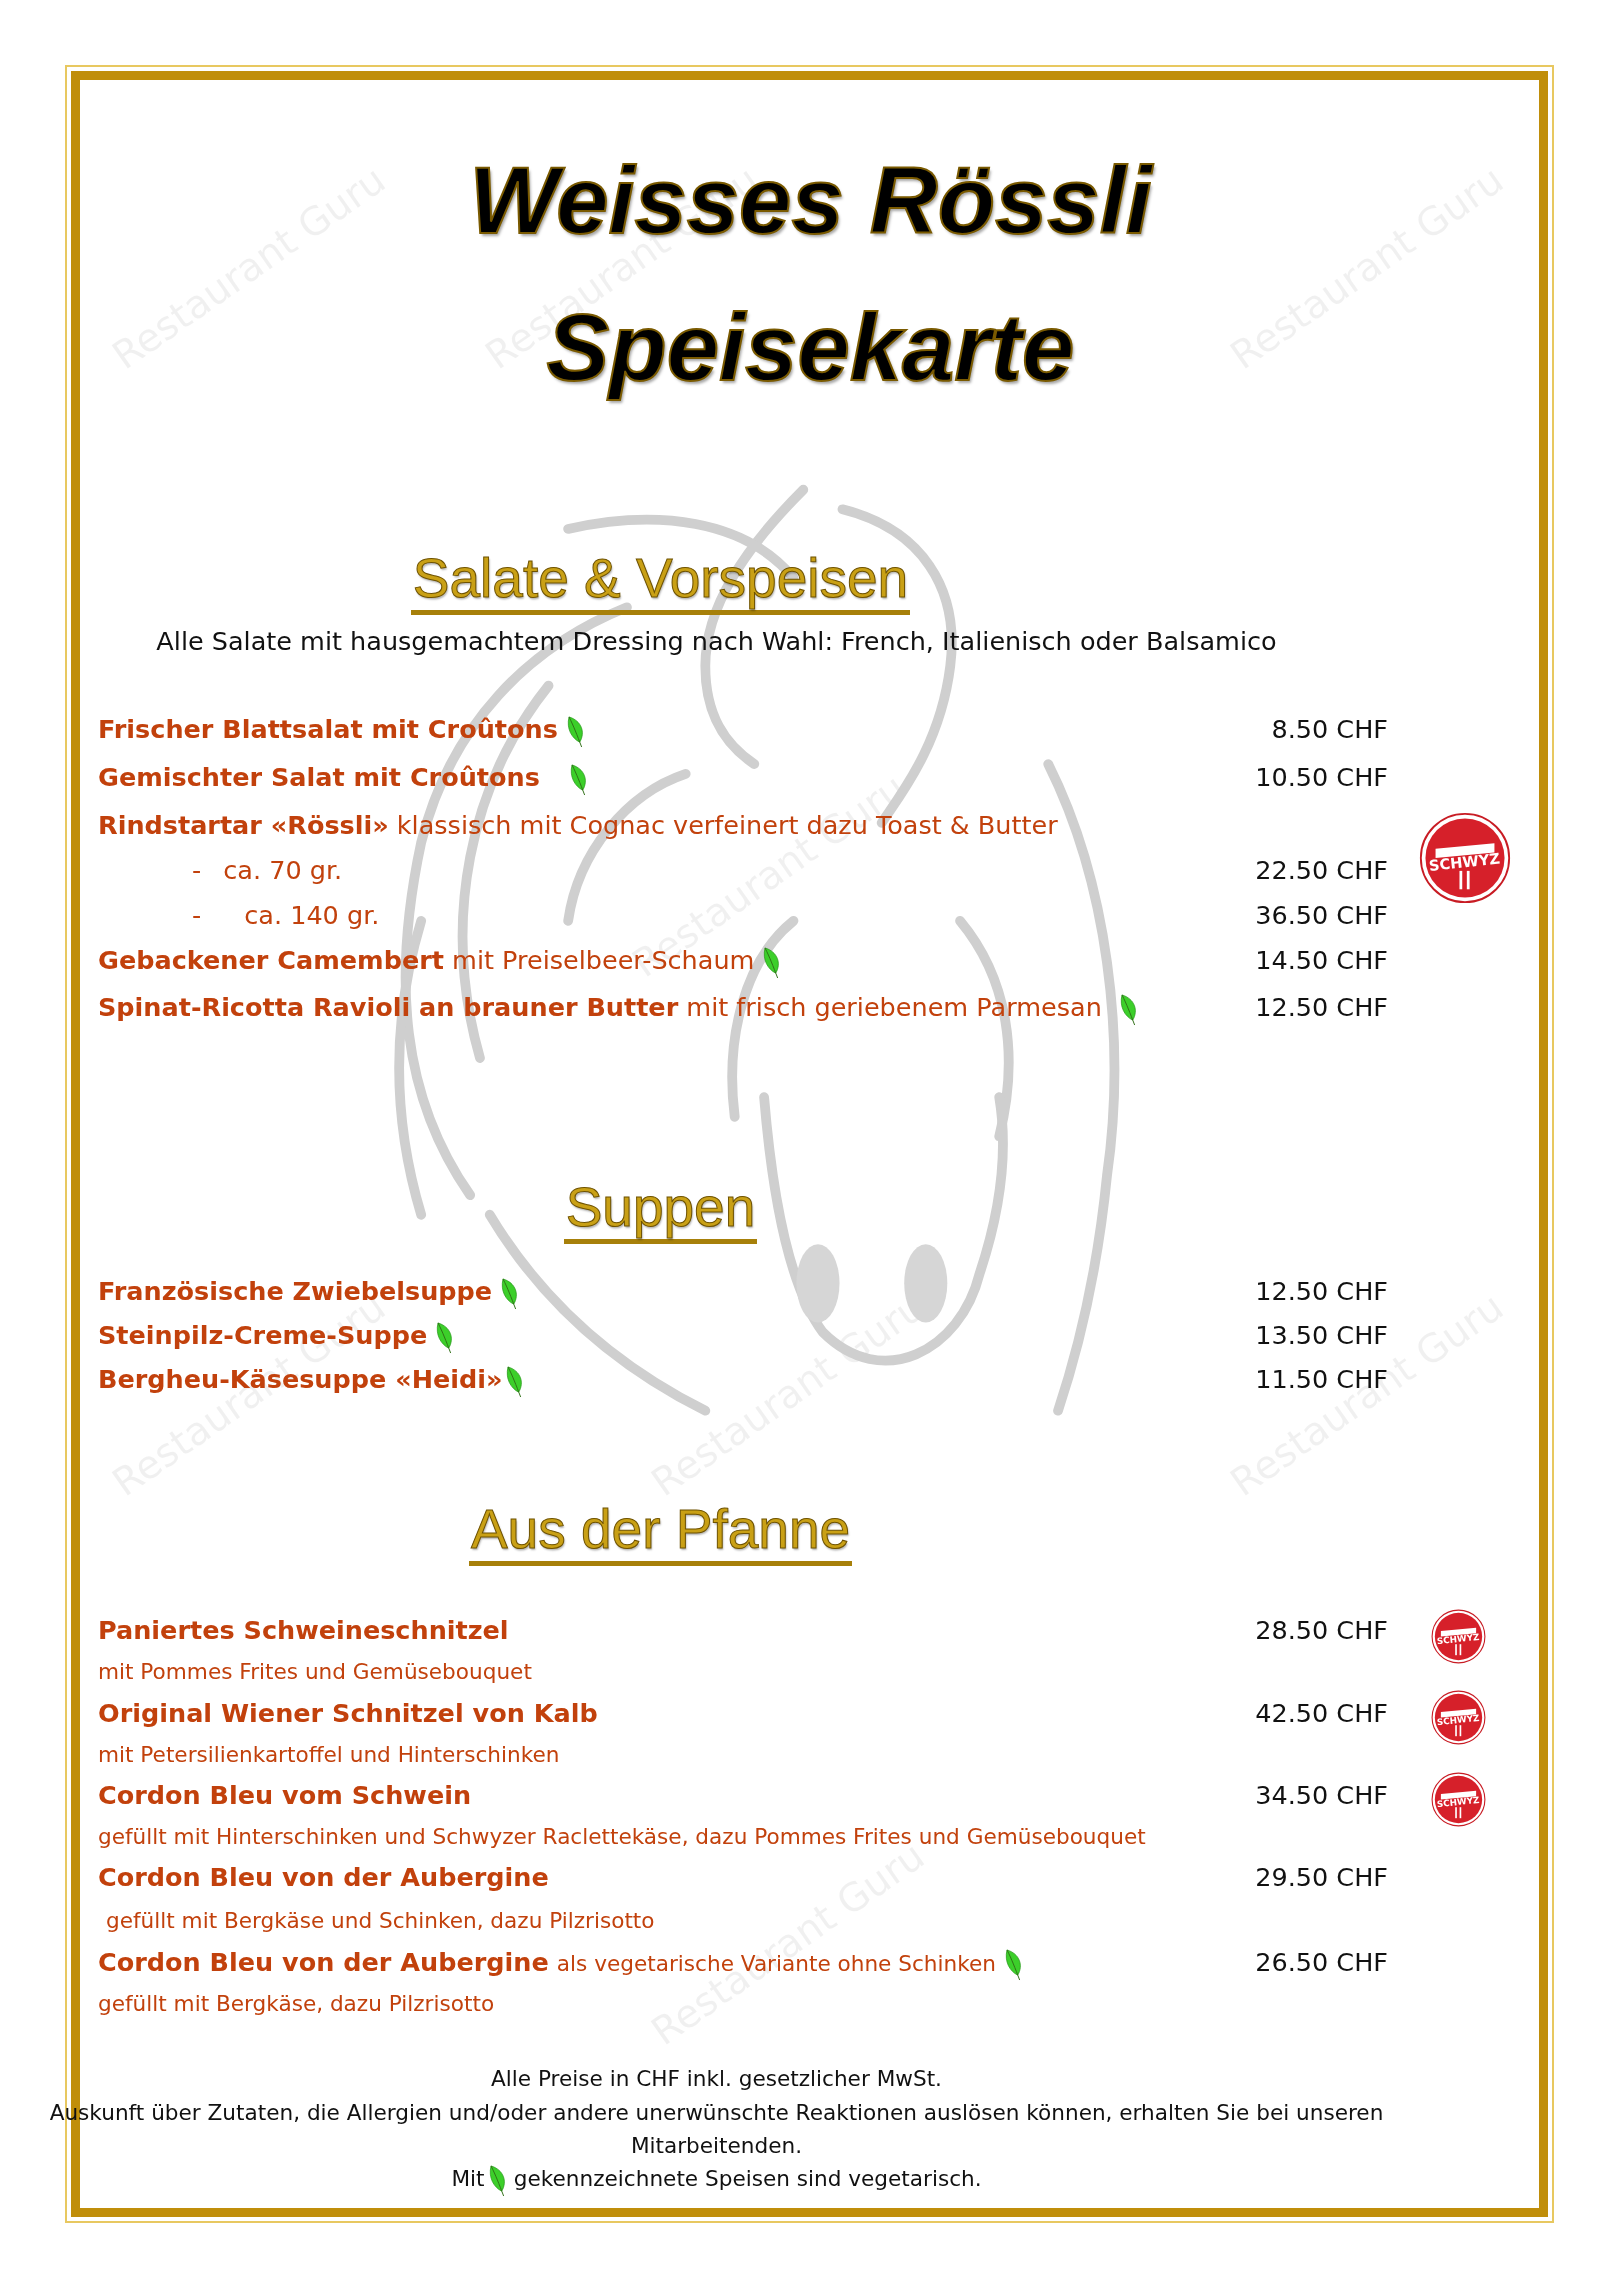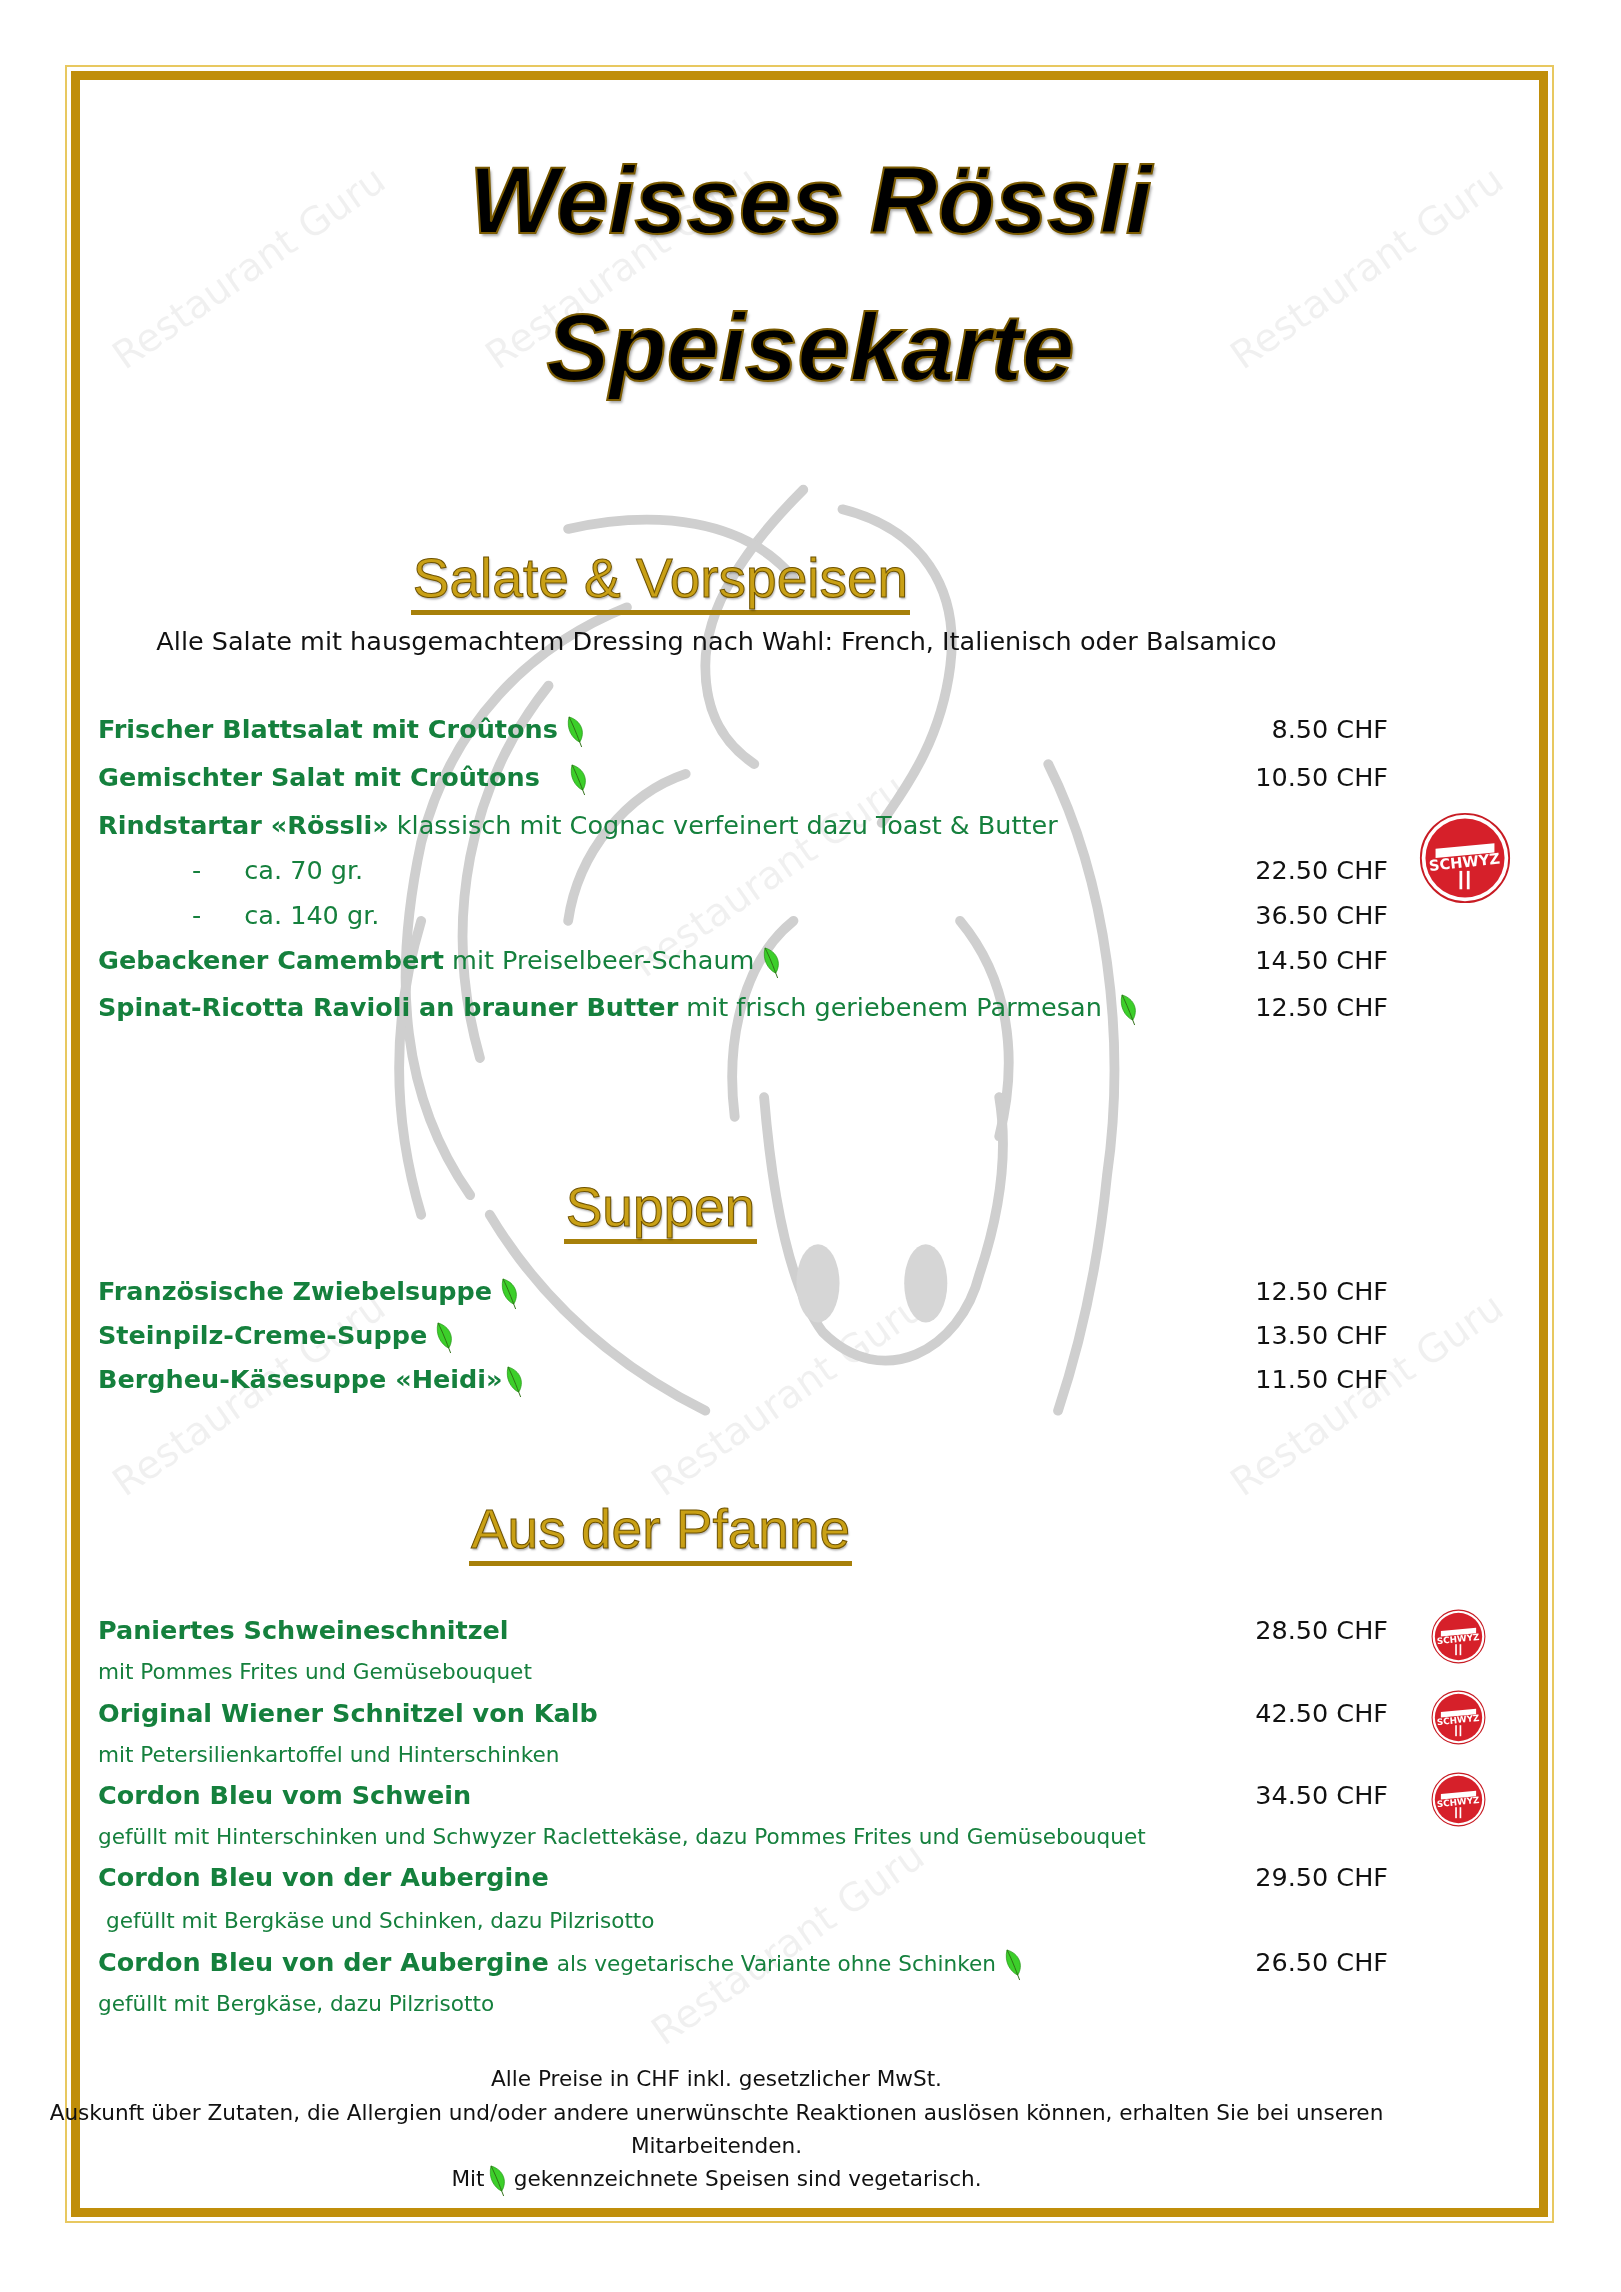--- a/index.html
+++ b/index.html
@@ -32,21 +32,21 @@
   .section-h {
     position:absolute; left:0; width:1321px; text-align:center;
   }
   .section-h span {
     font-family:"Liberation Sans", sans-serif; font-size:55px; color:#c9a015;
     -webkit-text-stroke:1px #6e5200; text-shadow:1px 2px 2px rgba(0,0,0,0.3);
     display:inline-block; border-bottom:5.9px solid #a7800a; padding:0 2px 2px;
     line-height:59px;
   }
 
-  .line { position:absolute; font-family:"DejaVu Sans", sans-serif; font-size:25.5px; line-height:31px; white-space:nowrap; color:#15803d; }
+  .line { position:absolute; font-family:"DejaVu Sans", sans-serif; font-size:25.5px; line-height:31px; white-space:nowrap; color:#c2410c; }
   .line.small { font-size:21.6px; }
   .b { font-weight:bold; }
   .price { position:absolute; right:233px; text-align:right; font-family:"DejaVu Sans", sans-serif; font-size:25.5px; line-height:31px; white-space:nowrap; }
   .note { position:absolute; left:0; width:1433px; text-align:center; font-family:"DejaVu Sans", sans-serif; font-size:21.6px; line-height:33px; }
   .leaf { display:inline-block; width:21.6px; height:33px; vertical-align:middle; margin-left:7.8px; }
   .badge { position:absolute; }
 </style>
 </head>
 <body>
 
@@ -126,21 +126,21 @@
 <div class="line" style="left:98px;top:810px;">
   <span class="b">Rindstartar «Rössli»</span>
   <span>klassisch mit Cognac verfeinert dazu Toast &amp; Butter</span>
 </div>
 <svg class="badge" style="left:1419px;top:812px;width:92px;height:92px;" viewBox="0 0 94 94" width="92" height="92">
     <use href="#badge"></use>
   </svg>
 
 <div class="line" style="left:192px;top:855px;">
   <span>-</span>
-  <span style="margin-left:35px">ca. 70 gr.</span>
+  <span style="margin-left:14px">ca. 70 gr.</span>
 </div>
 <div class="price" style="top:855px;">22.50 CHF</div>
 
 <div class="line" style="left:192px;top:900px;">
   <span>-</span>
   <span style="margin-left:35px">ca. 140 gr.</span>
 </div>
 <div class="price" style="top:900px;">36.50 CHF</div>
 
 <div class="line" style="left:98px;top:945px;">

